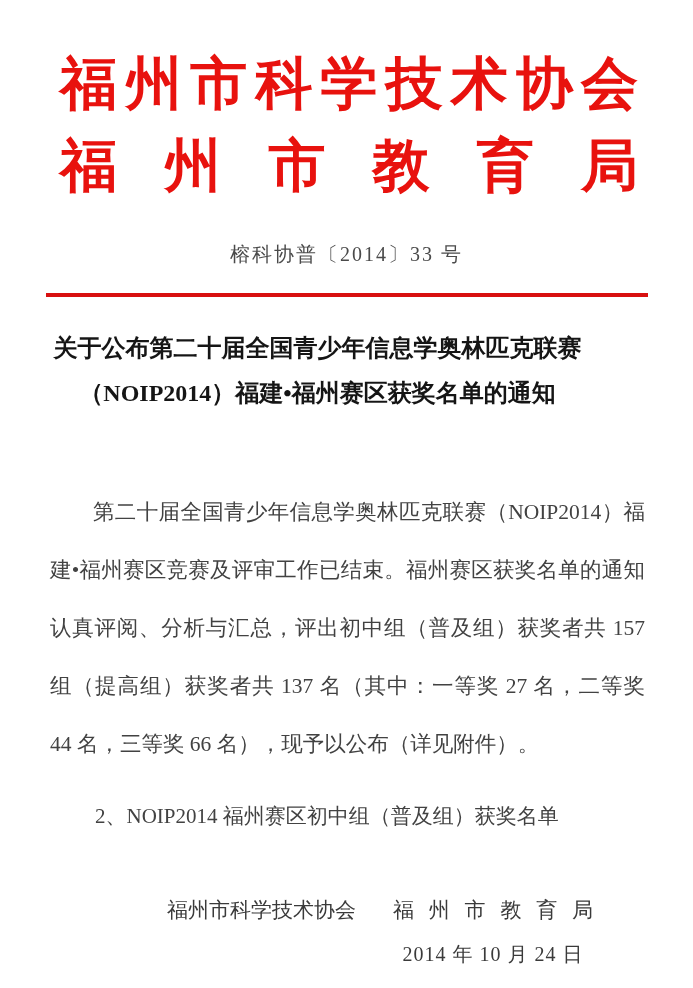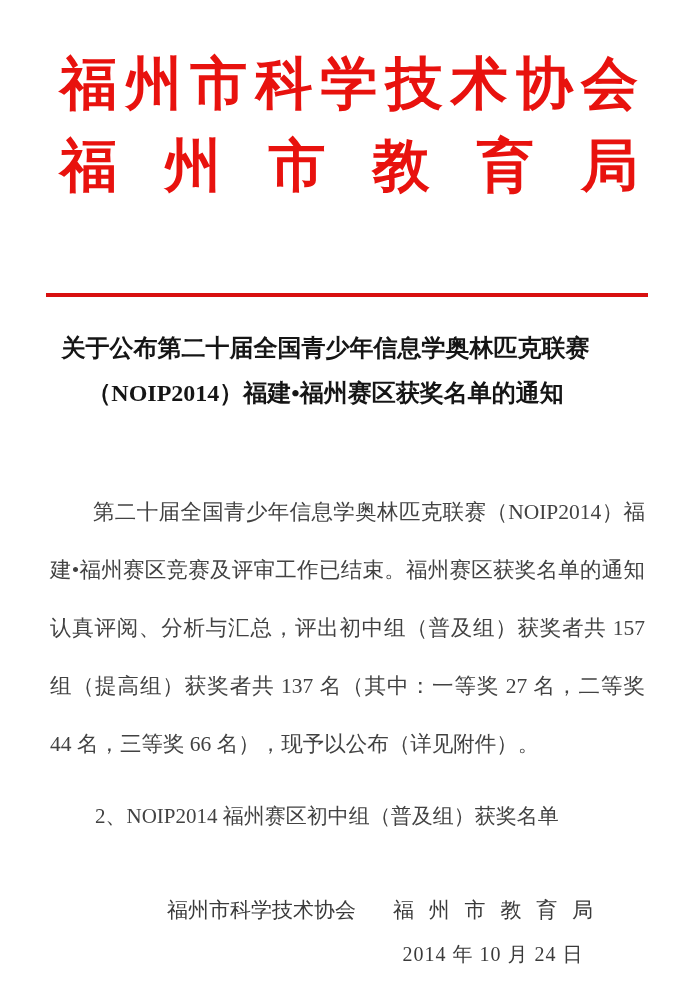--- a/index.html
+++ b/index.html
@@ -46,21 +46,21 @@
     left: 46px;
     width: 602px;
     height: 4px;
     background: #d81010;
   }
 
   
   .doc-title {
     position: absolute;
     top: 326px;
-    left: 12px;
+    left: 4px;
     width: 627px;
     text-align: center;
     font-weight: bold;
     color: #151515;
     font-size: 24px;
     line-height: 45px;
   }
 
   
   .salutation {
@@ -163,20 +163,21 @@
     </div>
   <div class="org-line org-line-2">
       <span>福</span>
       <span>州</span>
       <span>市</span>
       <span>教</span>
       <span>育</span>
       <span>局</span>
     </div>
 
+  <div class="doc-number">榕科协普〔2014〕33 号</div>
 
   <div class="red-divider"></div>
 
   <div class="doc-title">
     <div>关于公布第二十届全国青少年信息学奥林匹克联赛</div>
     <div>（NOIP2014）福建•福州赛区获奖名单的通知</div>
   </div>
 
 
   <div class="body-block">

